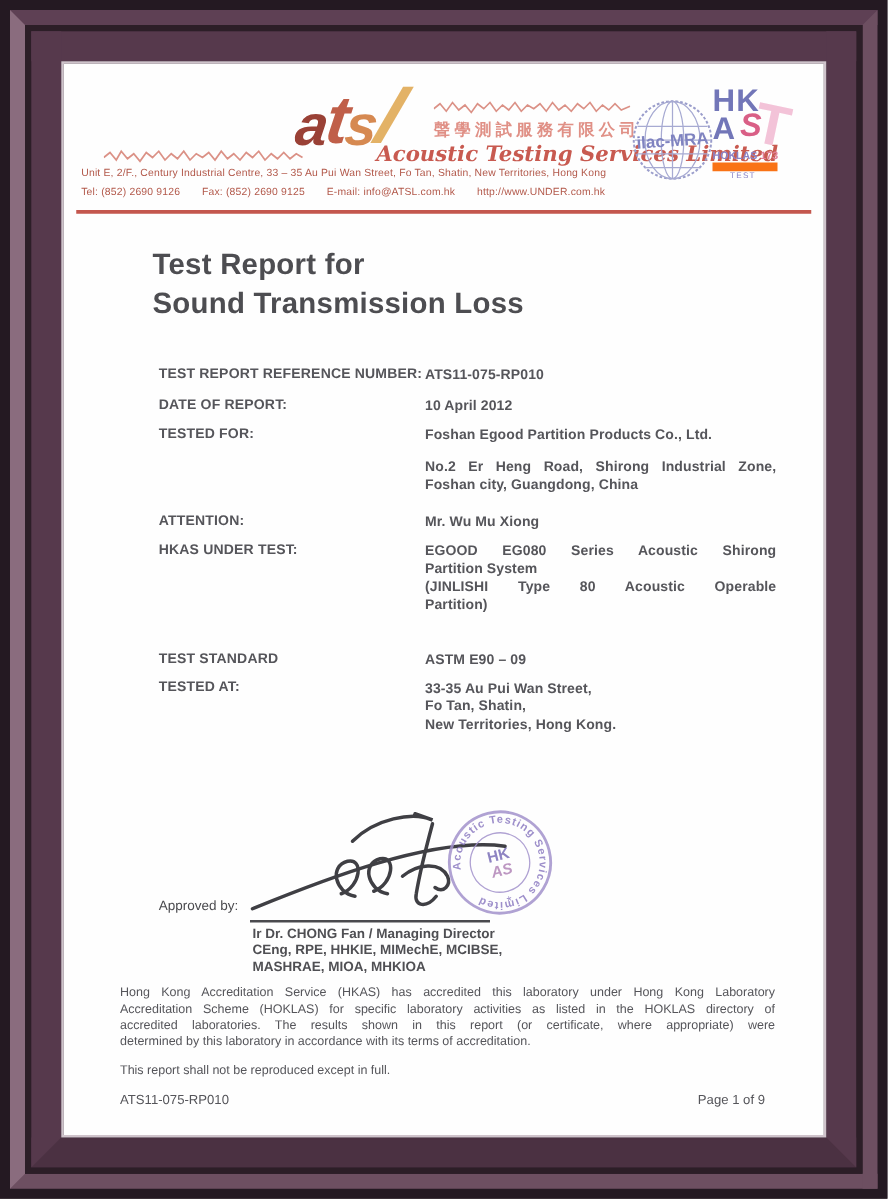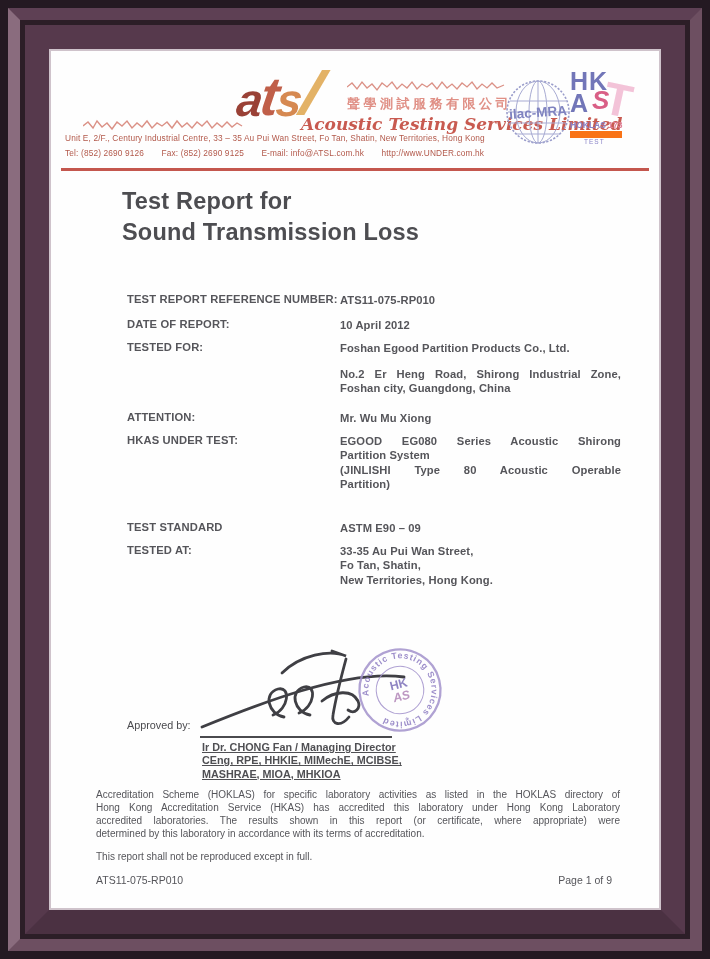--- a/index.html
+++ b/index.html
@@ -42,35 +42,35 @@
   .hkas .spink { position:absolute; left:22px; top:-4px; font-size:26px; font-style:italic;
         font-weight:bold; color:#d95f86; }
   .hkas .jglyph { position:absolute; left:34px; top:-16px; font-size:46px; font-weight:bold;
         color:#f3c3d8; transform:rotate(12deg); line-height:1; }
   .hkas .hoklas { font-size:8.5px; font-weight:bold; color:#8a84c8;
         border-bottom:7px solid #f97316; display:inline-block; padding-bottom:1px;}
   .hkas .hoklas b { color:#e08098; }
   .hkas .test { font-size:6.5px; color:#8a84c8; letter-spacing:1px; margin-left:14px; }
 
   
-  .title { left:71px; top:135px; font-size:23.5px; font-weight:bold; color:#4d4d51;
+  .title { left:71px; top:145px; font-size:23.5px; font-weight:bold; color:#4d4d51;
         line-height:30.5px; letter-spacing:.2px; }
 
   
   .row { position:absolute; left:0; width:100%; }
   .lab { position:absolute; left:76px; font-size:11.2px; font-weight:bold; color:#55555a;
         letter-spacing:.15px; white-space:nowrap; }
   .val { position:absolute; left:289px; width:281px; font-size:11.2px; font-weight:bold;
         color:#55555a; line-height:14.4px; letter-spacing:.1px; }
   .just { text-align:justify; text-align-last:justify; }
 
   
   .approved { left:76px; top:668px; font-size:10.8px; color:#4a4a4e; }
   .sigline { left:149px; top:640px; width:192px; height:45px; border-bottom:2px solid #4a4a4e; }
-  .signame { left:151px; top:690px; font-size:10.8px; font-weight:bold; color:#4f4f53; line-height:13.3px;text-decoration:underline; }
+  .signame { left:151px; top:690px; font-size:10.8px; font-weight:bold; color:#4f4f53; line-height:13.3px; }
   .sigsvg { left:145px; top:592px; }
   .stamp { left:305px; top:595px; opacity:.85; transform:rotate(-14deg); }
 
   
   .accred { left:45px; top:738px; width:524px; font-size:10px; color:#55555a; line-height:12.9px; }
   .note { left:45px; top:800px; font-size:10px; color:#55555a; }
   .refno { left:45px; top:823px; font-size:10.5px; color:#55555a; }
   .pageno { right:47px; top:823px; font-size:10.5px; color:#55555a; }
 </style>
 </head>
@@ -215,22 +215,22 @@
 
   <div class="abs approved">Approved by:</div>
 
   <div class="abs signame">
     <div>Ir Dr. CHONG Fan / Managing Director</div>
     <div>CEng, RPE, HHKIE, MIMechE, MCIBSE,</div>
     <div>MASHRAE, MIOA, MHKIOA</div>
   </div>
 
   <div class="abs accred">
+    <div class="just">Hong Kong Accreditation Service (HKAS) has accredited this laboratory under Hong Kong Laboratory</div>
     <div class="just">Accreditation Scheme (HOKLAS) for specific laboratory activities as listed in the HOKLAS directory of</div>
-    <div class="just">Hong Kong Accreditation Service (HKAS) has accredited this laboratory under Hong Kong Laboratory</div>
     <div class="just">accredited laboratories. The results shown in this report (or certificate, where appropriate) were</div>
     <div>determined by this laboratory in accordance with its terms of accreditation.</div>
   </div>
 
   <div class="abs note">This report shall not be reproduced except in full.</div>
 
   <div class="abs refno">ATS11-075-RP010</div>
   <div class="abs pageno">Page 1 of 9</div>
 
 </div>

